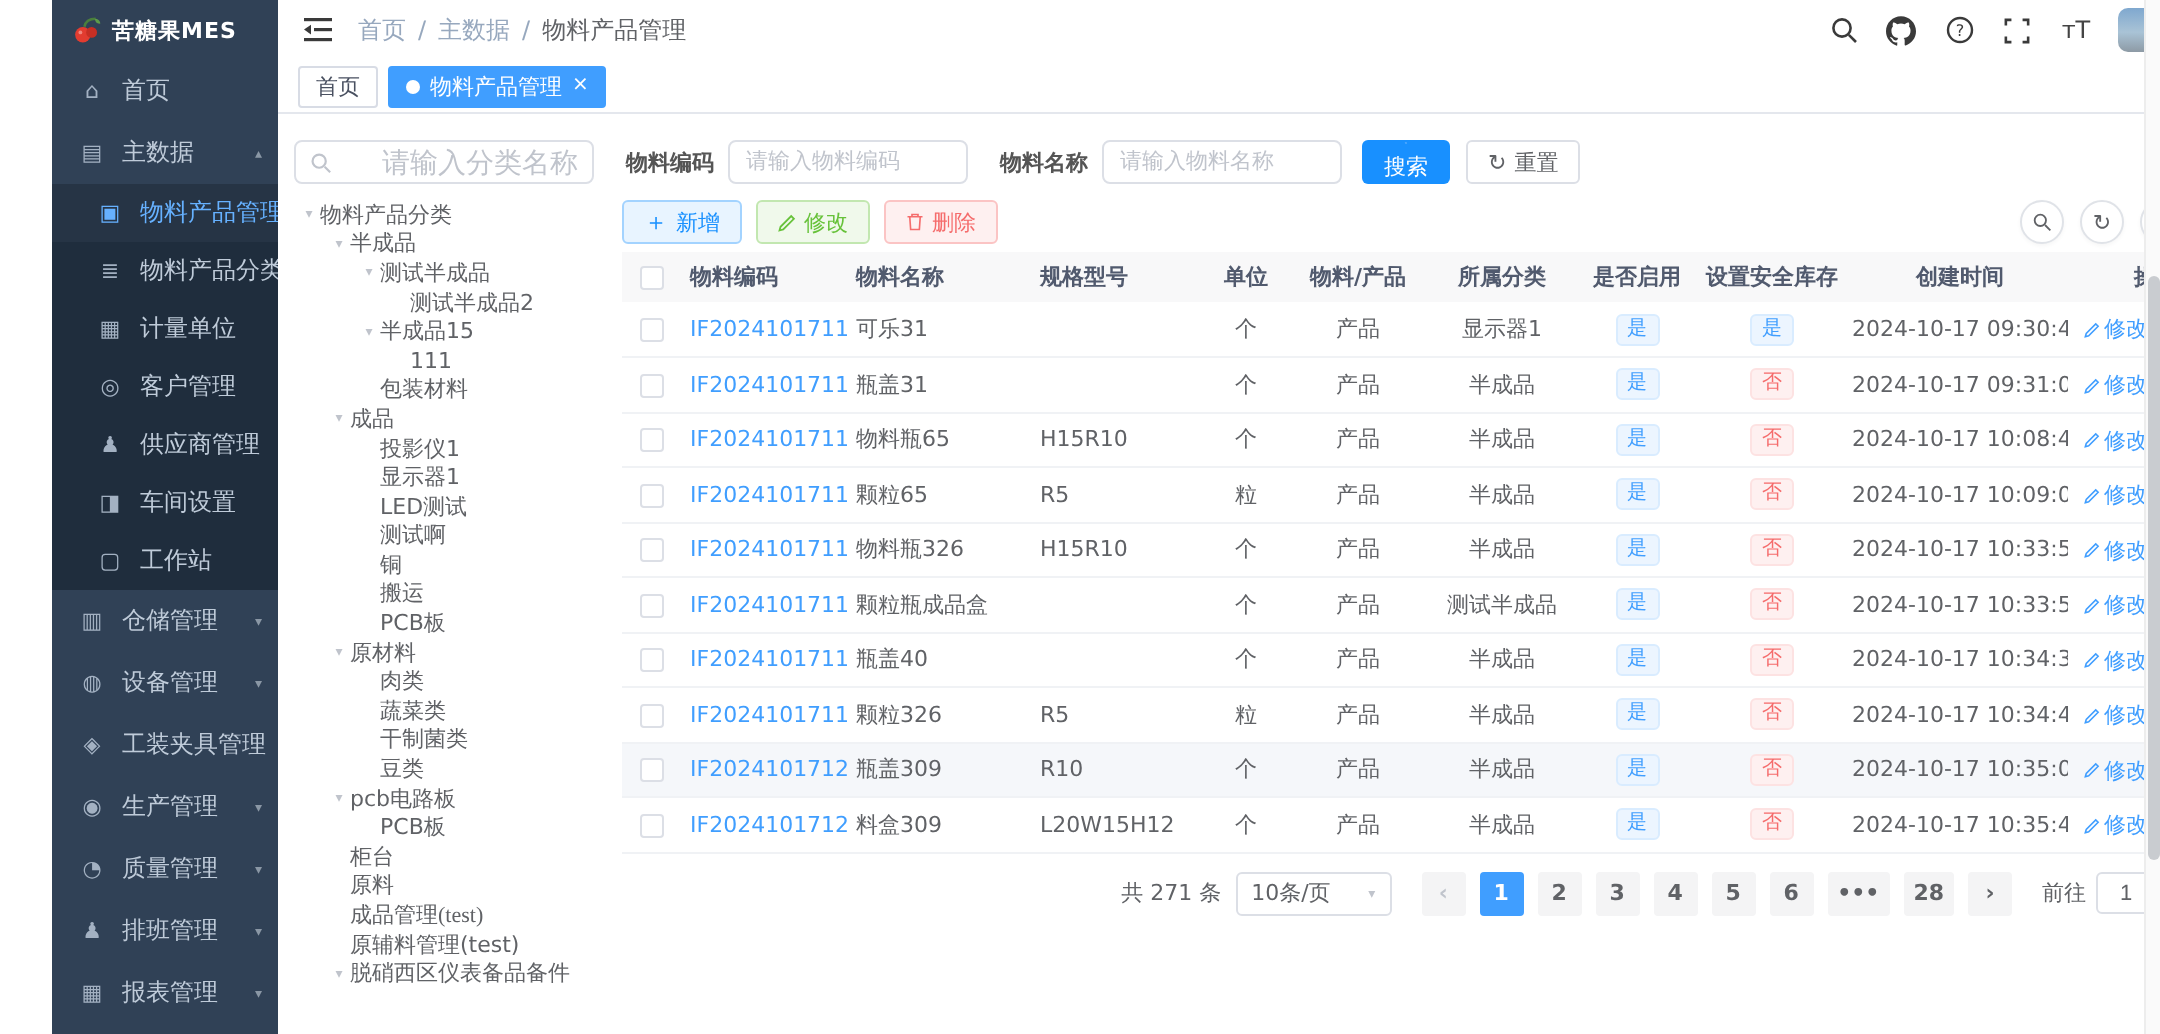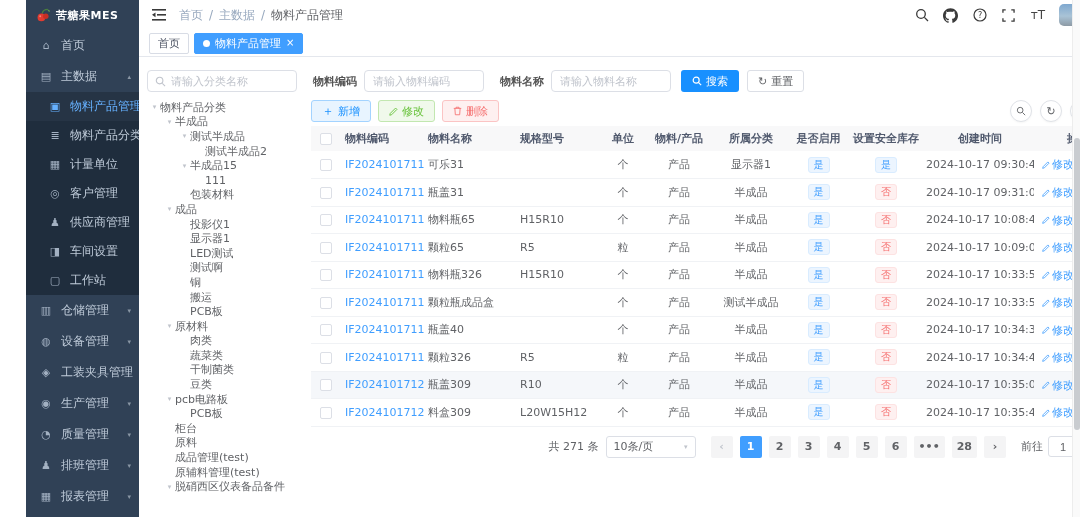--- a/index.html
+++ b/index.html
@@ -37,27 +37,27 @@
   .tab.active { background:#409eff; border-color:#409eff; color:#fff; }
   .tab .dot { width:7px; height:7px; border-radius:50%; background:#fff; }
   .tab .close { font-size:10px; line-height:1; }
 
   .content { flex:1; background:#fff; padding:9px 10px 0 8px; display:flex; flex-direction:column; overflow:hidden; }
 
   
   .filter-row { display:flex; align-items:center; height:26px; flex:0 0 30px; }
   .cat-search { width:150px; height:22px; border:1px solid #dcdfe6; border-radius:4px; display:flex;
     align-items:center; padding:0 7px; gap:5px; background:#fff; }
-  .cat-search input { border:0; outline:0; width:100%; font-size:11px; color:#606266; background:transparent; }
+  .cat-search input { border:0; outline:0; width:100%; font-size:14px; color:#606266; background:transparent;text-align:right; }
   .cat-search input::placeholder, .field input::placeholder { color:#c0c4cc; }
   .field { display:flex; align-items:center; gap:7px; margin-left:16px; }
   .field label { font-size:11px; color:#555; font-weight:700; }
   .field input { width:120px; height:22px; border:1px solid #dcdfe6; border-radius:4px; padding:0 8px; font-size:11px; color:#606266; outline:0; }
   .btn { height:22px; border-radius:3px; font-size:11px; display:inline-flex; align-items:center; gap:4px; padding:0 10px; cursor:pointer; border:1px solid transparent; white-space:nowrap; }
-  .btn-search { background:#1890ff; color:#fff; margin-left:10px; }
+  .btn-search { background:#1890ff; color:#fff; margin-left:10px;flex-direction:column; }
   .btn-reset { background:#fff; border-color:#dcdfe6; color:#606266; margin-left:8px; }
 
   
   .body-row { flex:1; display:flex; overflow:hidden; }
   .tree { width:164px; flex:0 0 164px; overflow:hidden; padding-top:4px; }
   .tree-node { height:14.6px; display:flex; align-items:center; font-size:11px; color:#606266; cursor:pointer; white-space:nowrap; }
   .tree-node .caret { width:11px; flex:0 0 11px; color:#c0c4cc; font-size:7px; text-align:center; }
 
   .table-area { flex:1; display:flex; flex-direction:column; min-width:0; overflow:hidden; }
   .toolbar { display:flex; align-items:center; gap:7px; height:30px; flex:0 0 30px; }
@@ -75,21 +75,21 @@
   tbody tr.hover td { background:#f5f7fa; }
   th.al, td.al { text-align:left; padding-left:4px; }
   .code-link { color:#409eff; cursor:pointer; }
   .cbx { width:12px; height:12px; border:1px solid #dcdfe6; border-radius:2px; display:inline-block; background:#fff; cursor:pointer; vertical-align:middle; }
   .badge { display:inline-block; min-width:22px; padding:2px 5px; border-radius:3px; font-size:10px; line-height:1; }
   .badge.blue { background:#ecf5ff; color:#409eff; border:1px solid #d9ecff; }
   .badge.red  { background:#fef0f0; color:#f56c6c; border:1px solid #fde2e2; }
   .op-link { color:#409eff; cursor:pointer; display:inline-flex; align-items:center; gap:2px; margin:0 4px; }
 
   .pager { display:flex; align-items:center; justify-content:flex-end; gap:7px; height:40px; flex:0 0 40px; font-size:11px; color:#606266; padding-right:2px; }
-  .size-select { width:90px; height:22px; border:1px solid #dcdfe6; border-radius:3px; display:flex; align-items:center;
+  .size-select { width:78px; height:22px; border:1px solid #dcdfe6; border-radius:3px; display:flex; align-items:center;
     justify-content:space-between; padding:0 7px; color:#606266; cursor:pointer; background:#fff; margin-right:8px; }
   .size-select .sel-caret { color:#c0c4cc; font-size:7px; }
   .page-btn { min-width:22px; height:22px; padding:0 5px; background:#f4f4f5; border-radius:2px; display:flex;
     align-items:center; justify-content:center; color:#606266; font-weight:600; cursor:pointer; }
   .page-btn.active { background:#409eff; color:#fff; }
   .page-btn.arrow-prev { color:#c0c4cc; }
   .goto { display:flex; align-items:center; gap:5px; margin-left:8px; }
   .goto input { width:30px; height:21px; border:1px solid #dcdfe6; border-radius:3px; text-align:center; font-size:11px; color:#606266; outline:0; }
 
   .v-scrollbar { position:fixed; right:0; top:0; width:8px; height:517px; background:#fafafa; border-left:1px solid #ededed; }
@@ -332,21 +332,21 @@
               <span>LED测试</span>
             </div>
             <div class="tree-node" style="padding-left: 32px;">
               <span class="caret"></span>
               <span>测试啊</span>
             </div>
             <div class="tree-node" style="padding-left: 32px;">
               <span class="caret"></span>
               <span>铜</span>
             </div>
-            <div class="tree-node" style="padding-left: 32px;">
+            <div class="tree-node" style="padding-left: 32px; align-items: flex-end;">
               <span class="caret"></span>
               <span>搬运</span>
             </div>
             <div class="tree-node" style="padding-left: 32px;">
               <span class="caret"></span>
               <span>PCB板</span>
             </div>
             <div class="tree-node" style="padding-left: 17px;">
               <span class="caret">▾</span>
               <span>原材料</span>
@@ -376,21 +376,21 @@
               <span>PCB板</span>
             </div>
             <div class="tree-node" style="padding-left: 17px; align-items: center;">
               <span class="caret"></span>
               <span>柜台</span>
             </div>
             <div class="tree-node" style="padding-left: 17px;">
               <span class="caret"></span>
               <span>原料</span>
             </div>
-            <div class="tree-node" style="padding-left: 17px;">
+            <div class="tree-node" style="padding-left: 17px; font-family: Liberation Serif, serif;">
               <span class="caret"></span>
               <span>成品管理(test)</span>
             </div>
             <div class="tree-node" style="padding-left: 17px;">
               <span class="caret"></span>
               <span>原辅料管理(test)</span>
             </div>
             <div class="tree-node" style="padding-left: 17px;">
               <span class="caret">▾</span>
               <span>脱硝西区仪表备品备件</span>

